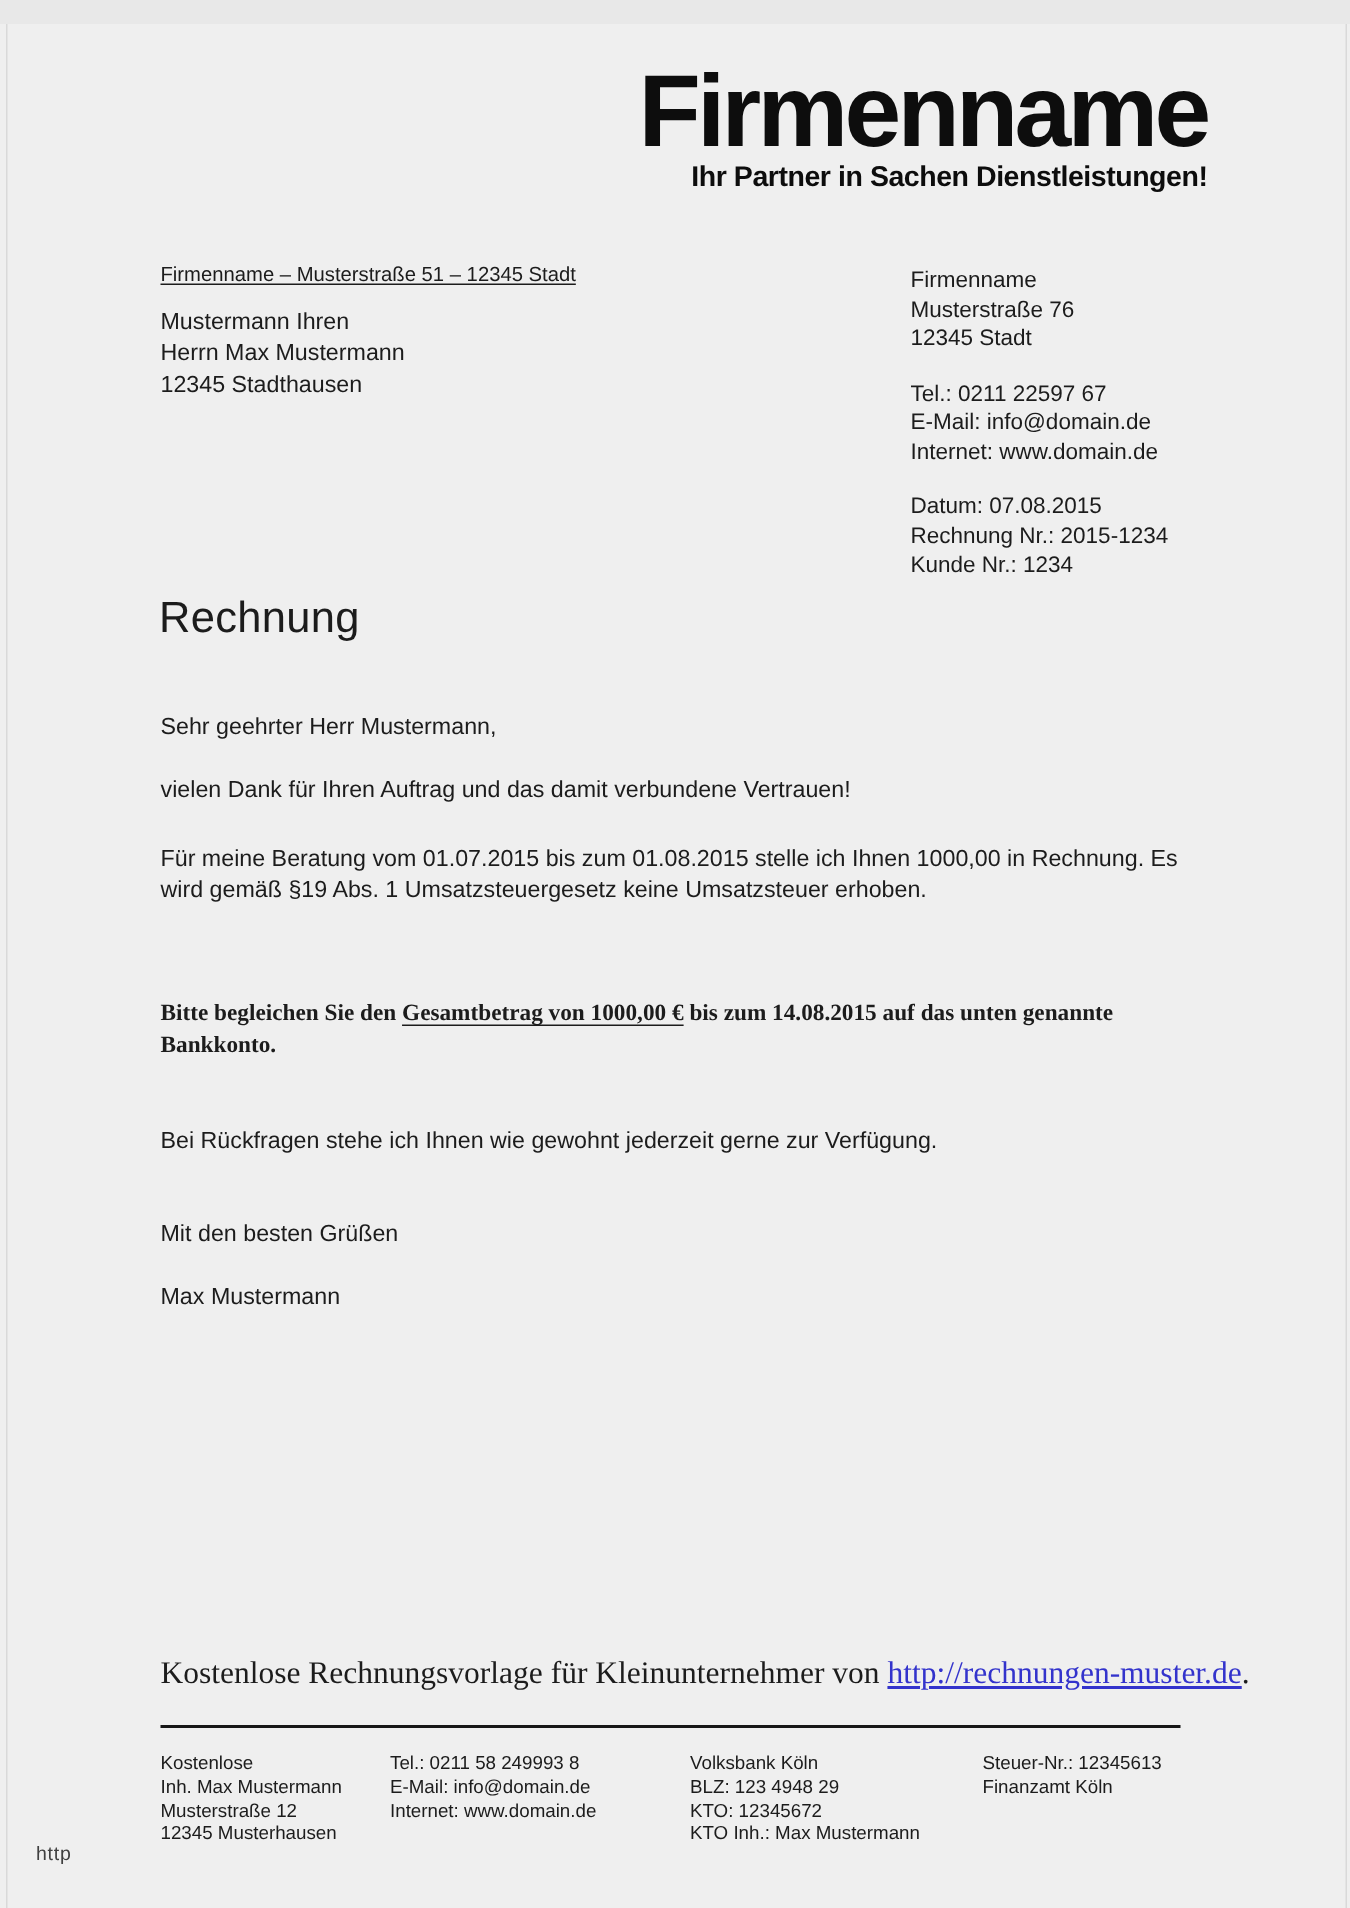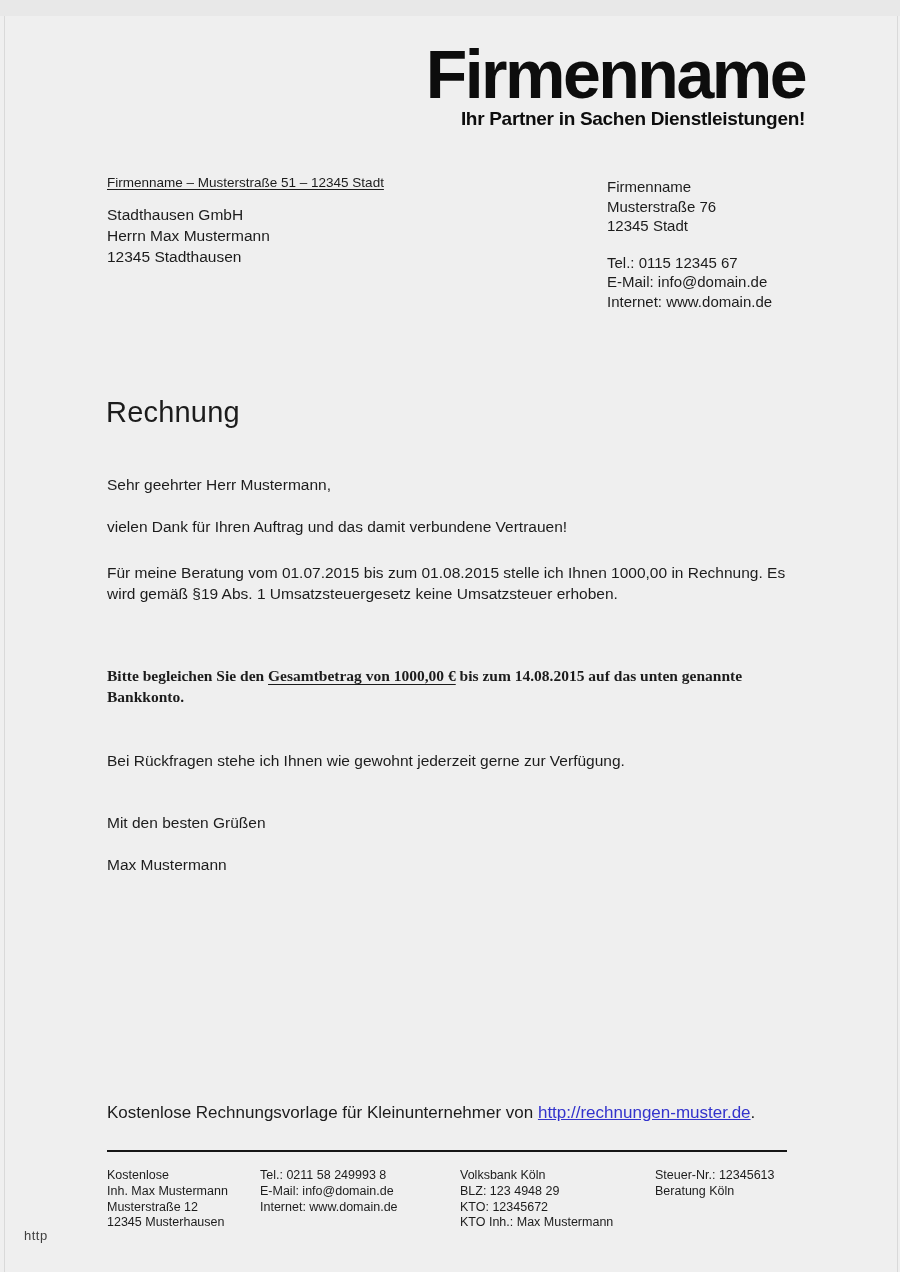--- a/index.html
+++ b/index.html
@@ -47,21 +47,21 @@
   .p-salutation   { top: 458px; }
   .p-thanks       { top: 500px; }
   .p-service      { top: 546px; }
   .p-payment      { top: 649px; font-weight: bold; font-family: Liberation Serif, serif; }
   .p-availability { top: 734px; }
   .p-closing      { top: 796px; }
   .p-signature    { top: 838px; }
   .u { text-decoration: underline; text-underline-offset: 3px; }
 
   
-  .note { position: absolute; left: 107px; top: 1087px; font-size: 17px; }
+  .note { position: absolute; left: 107px; top: 1087px; font-size: 21px; font-family: Liberation Serif, serif; }
   .note a { color: #3333cc; text-decoration: underline; cursor: pointer; }
 
   
   .hr { position: absolute; left: 107px; top: 1134px; width: 680px; height: 2px; background: #161616; }
   .f-col { position: absolute; top: 1152px; font-size: 12.5px; line-height: 15.8px; white-space: nowrap; }
   .f-col-1 { left: 107px; }
   .f-col-2 { left: 260px; }
   .f-col-3 { left: 460px; }
   .f-col-4 { left: 655px; }
 
@@ -77,35 +77,40 @@
   <div class="edge edge-left"></div>
   <div class="edge edge-right"></div>
 
   <header class="logo-block">
     <div class="logo-name">Firmenname</div>
     <div class="logo-tagline">Ihr Partner in Sachen Dienstleistungen!</div>
   </header>
 
   <div class="sender-line">Firmenname – Musterstraße 51 – 12345 Stadt</div>
   <div class="recipient">
-    <div>Stadthausen GmbH</div>
+    <div>Mustermann Ihren</div>
     <div>Herrn Max Mustermann</div>
     <div>12345 Stadthausen</div>
   </div>
 
   <aside class="info-block">
     <div class="info-group">
       <div>Firmenname</div>
       <div>Musterstraße 76</div>
       <div>12345 Stadt</div>
     </div>
     <div class="info-group">
-      <div>Tel.: 0115 12345 67</div>
+      <div>Tel.: 0211 22597 67</div>
       <div>E-Mail: info@domain.de</div>
       <div>Internet: www.domain.de</div>
+    </div>
+    <div class="info-group">
+      <div>Datum: 07.08.2015</div>
+      <div>Rechnung Nr.: 2015-1234</div>
+      <div>Kunde Nr.: 1234</div>
     </div>
   </aside>
 
   <h1 class="doc-title">Rechnung</h1>
 
   <p class="para p-salutation">Sehr geehrter Herr Mustermann,</p>
   <p class="para p-thanks">vielen Dank für Ihren Auftrag und das damit verbundene Vertrauen!</p>
   <p class="para p-service">Für meine Beratung vom 01.07.2015 bis zum 01.08.2015 stelle ich Ihnen 1000,00 in Rechnung. Es wird gemäß §19 Abs. 1 Umsatzsteuergesetz keine Umsatzsteuer erhoben.</p>
 
   <p class="para p-payment"><span>Bitte begleichen Sie den </span><span class="u">Gesamtbetrag von 1000,00 €</span><span> bis zum 14.08.2015 auf das unten genannte Bankkonto.</span></p>
@@ -131,18 +136,18 @@
       <div>Internet: www.domain.de</div>
     </div>
     <div class="f-col f-col-3">
       <div>Volksbank Köln</div>
       <div>BLZ: 123 4948 29</div>
       <div>KTO: 12345672</div>
       <div>KTO Inh.: Max Mustermann</div>
     </div>
     <div class="f-col f-col-4">
       <div>Steuer-Nr.: 12345613</div>
-      <div>Beratung Köln</div>
+      <div>Finanzamt Köln</div>
     </div>
   </footer>
 
   <div class="watermark">http</div>
 </div>
 
 </body></html>

